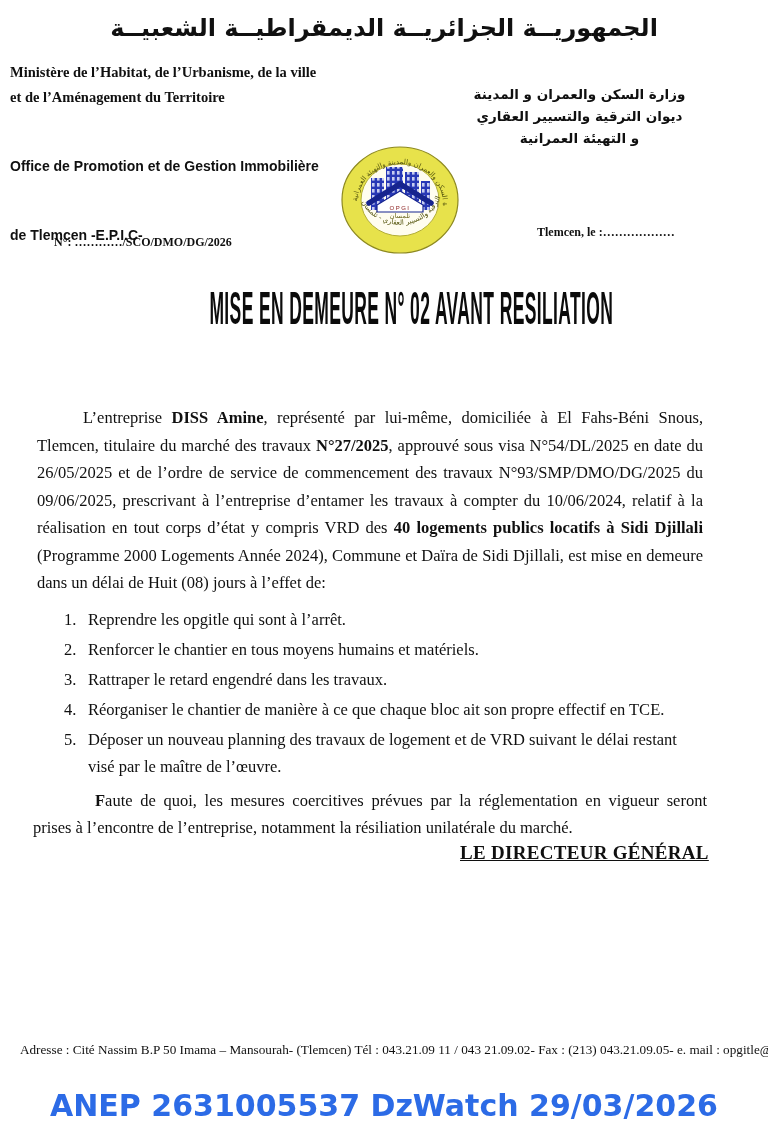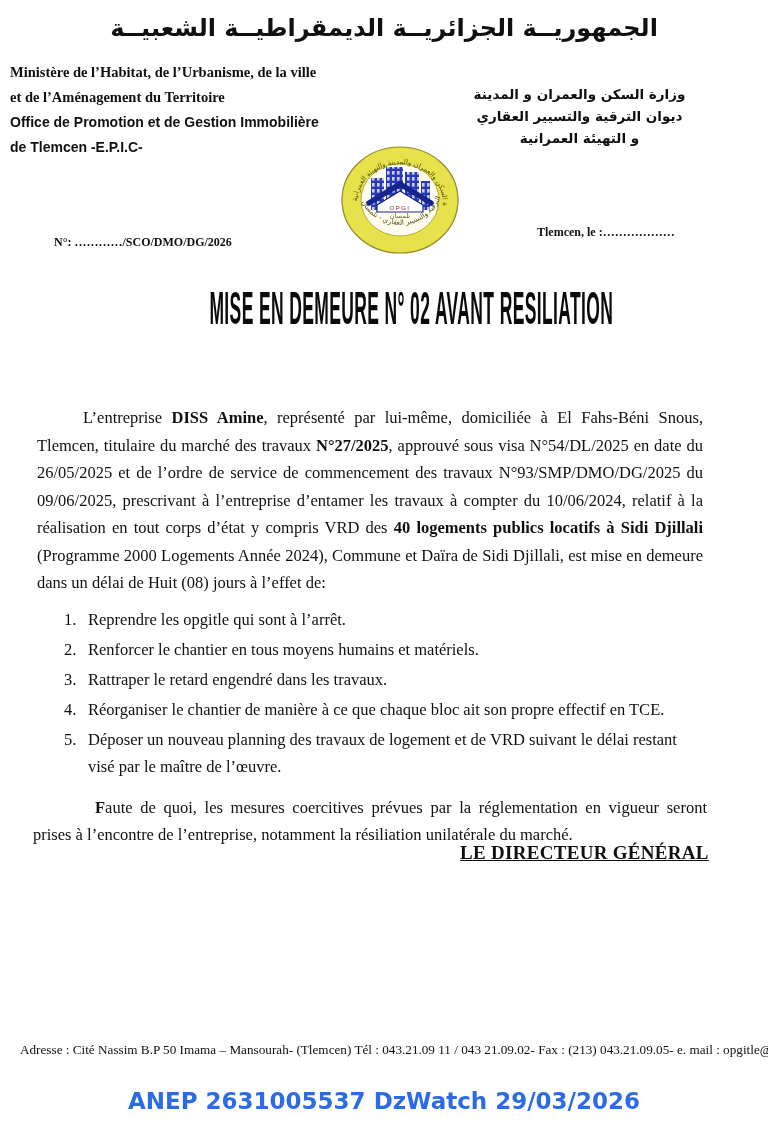--- a/index.html
+++ b/index.html
@@ -5,21 +5,21 @@
   html,body{margin:0;padding:0;background:#ffffff;}
   .page{position:relative;width:768px;height:1138px;background:#fff;
         font-family:"Liberation Serif",serif;color:#101010;overflow:hidden;}
 
   .arabic-title{position:absolute;top:14px;left:0;right:0;text-align:center;
         font-family:"DejaVu Sans",sans-serif;font-weight:bold;font-size:24px;letter-spacing:.5px;}
 
   .ministry-fr{position:absolute;left:10px;top:60px;width:350px;text-align:left;
         font-weight:bold;font-size:14.5px;line-height:25px;}
   .ministry-fr .serif-line{font-family:"Liberation Serif",serif;}
-  .ministry-fr .sans-line{font-family:"Liberation Sans",sans-serif;font-size:14px;}
+  .ministry-fr .sans-line{font-family:"Liberation Sans",sans-serif;font-size:14px;margin-top:44px;}
 
   .ministry-ar{position:absolute;right:16px;top:56px;width:345px;text-align:center;direction:rtl;
         font-family:"DejaVu Sans",sans-serif;font-weight:bold;font-size:13.5px;line-height:22px;margin-top:27px;}
 
   .logo-wrap{position:absolute;left:341px;top:146px;width:118px;height:108px;}
 
   .ref-number{position:absolute;left:22px;top:235px;font-weight:bold;font-size:12px;margin-left:32px;}
   .ref-date{position:absolute;left:528px;top:225px;font-weight:bold;font-size:12px;margin-left:9px;}
 
   .title-wrap{position:absolute;top:284px;left:0;right:0;display:flex;justify-content:center;}
@@ -28,29 +28,29 @@
         position:relative;left:27px;color:#0b0b0b;}
 
   .doc-body{position:absolute;left:33px;width:674px;top:400px;
         font-size:16.5px;line-height:27.5px;text-align:justify;}
   .p1{text-indent:46px;margin:4px;}
   .bold{font-weight:bold;}
   .demand-list{margin-top:9px;}
   .list-row{display:flex;margin-bottom:2.5px;}
   .list-num{flex:0 0 24px;margin-left:31px;}
   .list-text{flex:1;text-align:left;}
-  .p2{margin-top:13px;text-indent:62px;}
+  .p2{margin-top:6px;text-indent:62px;}
 
   .signature{position:absolute;left:460px;top:842px;font-weight:bold;font-size:19px;
         text-decoration:underline;letter-spacing:.3px;}
 
   .footer-address{position:absolute;left:20px;top:1042px;font-size:13.2px;white-space:nowrap;}
 
   .anep-line{position:absolute;left:0;right:0;top:1088px;text-align:center;
-        font-family:"DejaVu Sans",sans-serif;font-weight:bold;font-size:23px;color:#2c6be6;}
+        font-family:"DejaVu Sans",sans-serif;font-weight:bold;font-size:30px;color:#2c6be6;}
 </style>
 </head>
 <body>
 
 <div class="page">
 
   <div class="arabic-title">الجمهوريــة الجزائريــة الديمقراطيــة الشعبيــة</div>
 
   <div class="ministry-fr">
     <div class="serif-line">Ministère de l’Habitat, de l’Urbanisme, de la ville</div>

